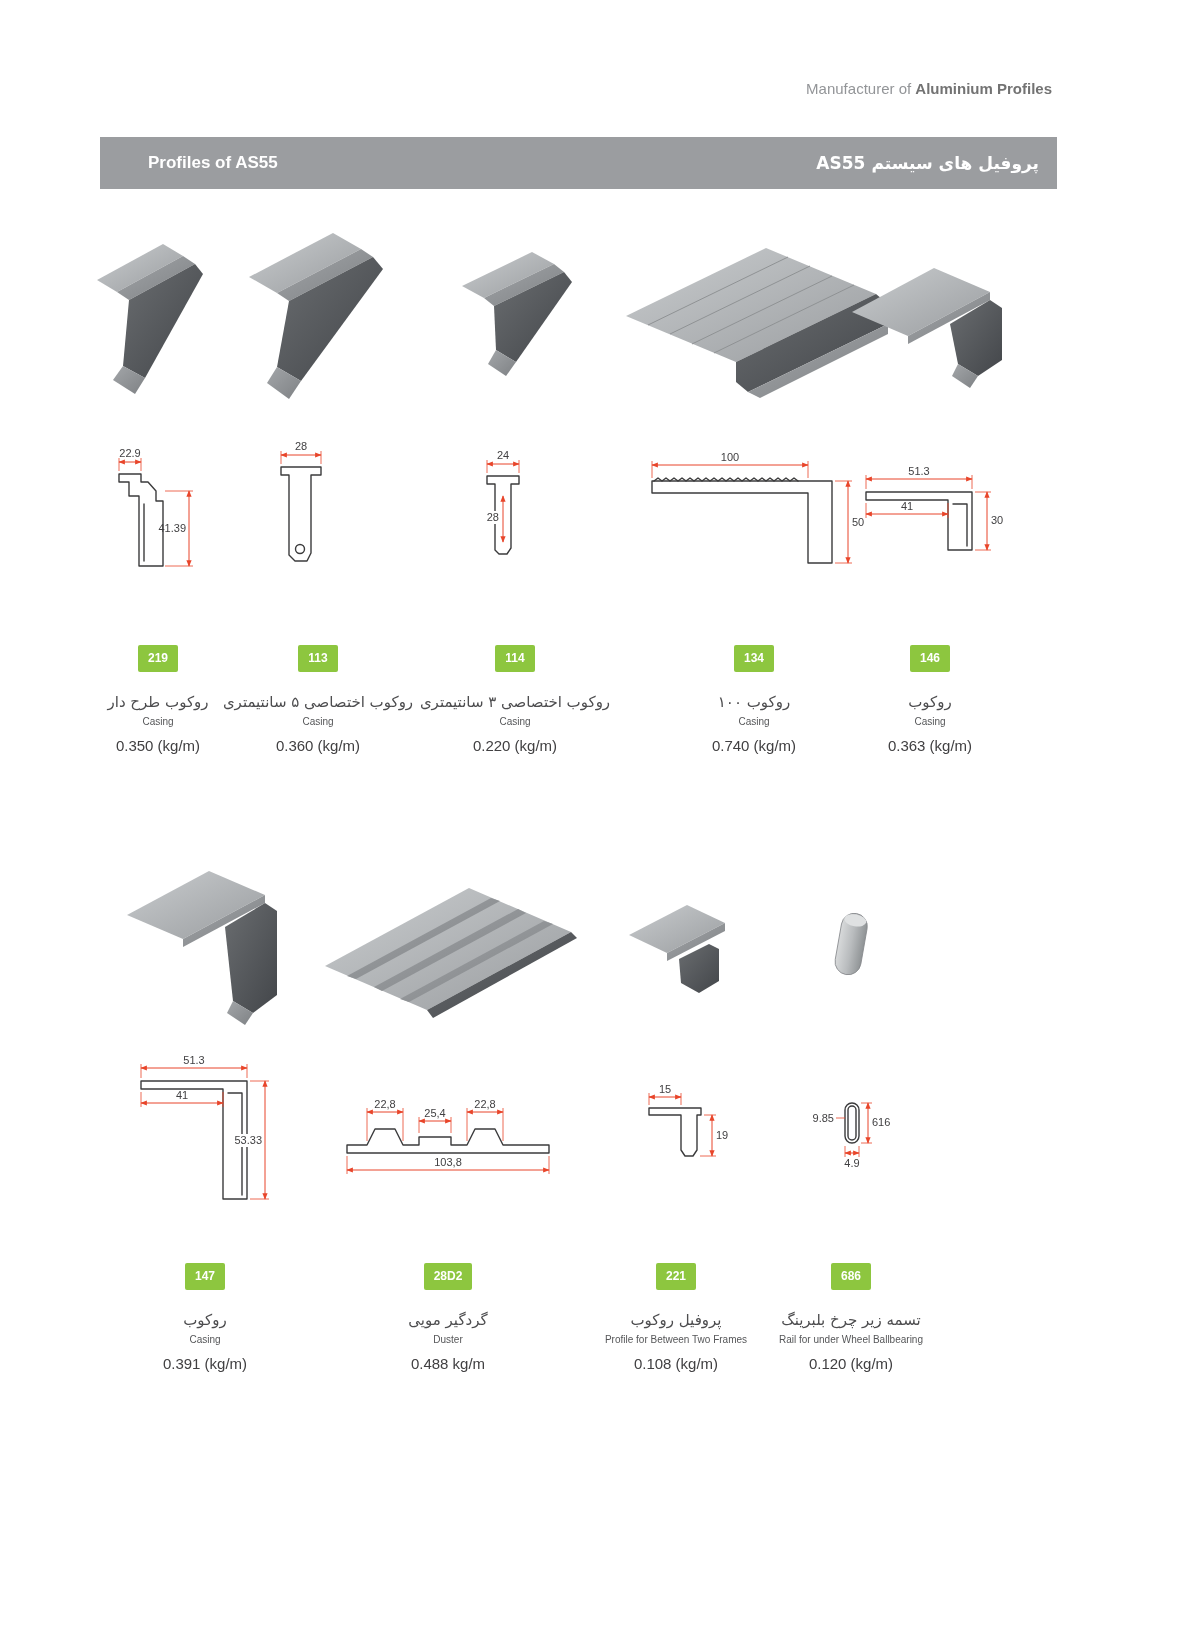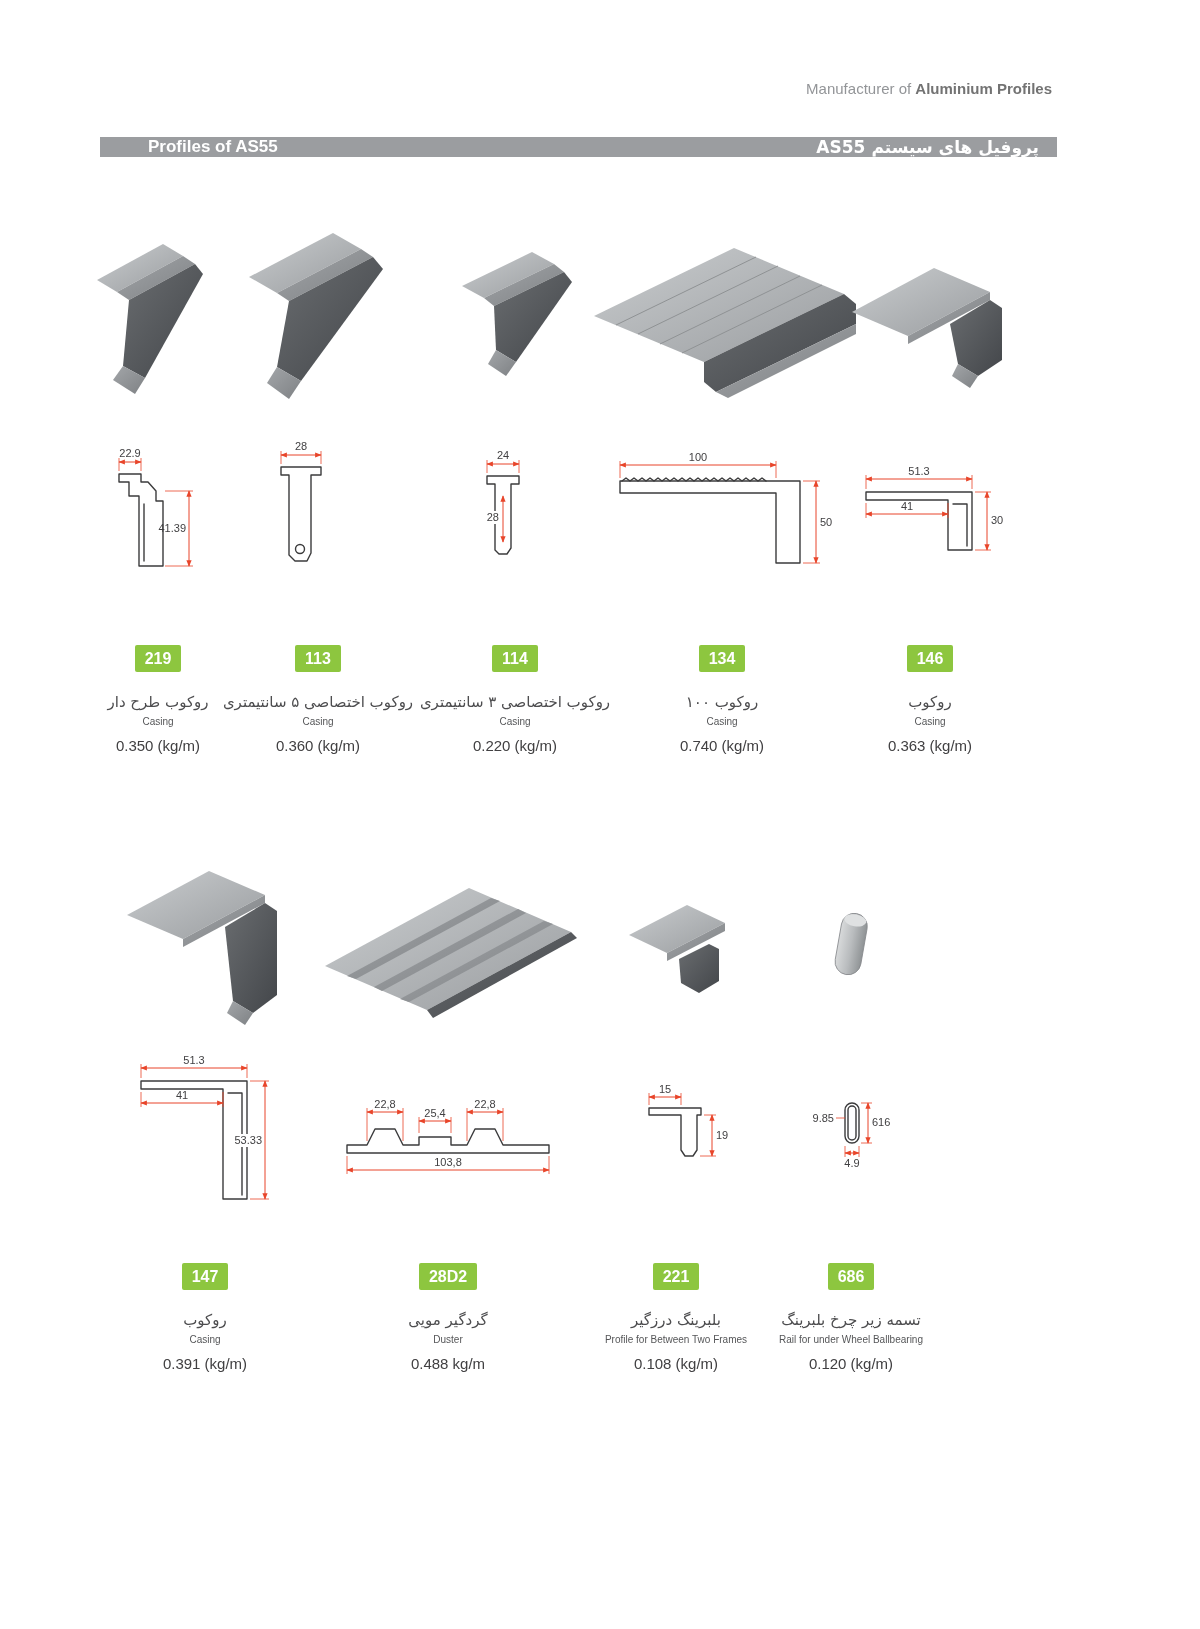--- a/index.html
+++ b/index.html
@@ -1,29 +1,29 @@
 <!DOCTYPE html>
 <html><head>
 <meta charset="utf-8">
 <style>
   *{margin:0;padding:0;box-sizing:border-box}
   body{background:#ffffff}
   .page{position:relative;width:1200px;height:1629px;background:#fff;font-family:"Liberation Sans",sans-serif;overflow:hidden}
   .brand-line{position:absolute;top:80px;right:148px;font-size:15px;color:#939598}
   .brand-line b{color:#737373}
-  .header-bar{position:absolute;left:100px;top:137px;width:957px;height:20px;background:#9b9da0;color:#fff;display:flex;justify-content:space-between;align-items:center;padding:0 18px 0 48px;font-size:17px;font-weight:bold}
+  .header-bar{position:absolute;left:100px;top:137px;width:957px;height:52px;background:#9b9da0;color:#fff;display:flex;justify-content:space-between;align-items:center;padding:0 18px 0 48px;font-size:17px;font-weight:bold}
   .header-fa{font-family:"DejaVu Sans",sans-serif;direction:rtl}
   .header-fa .code{padding-right:6px}
   .card{position:absolute;display:flex;flex-direction:column;align-items:center;text-align:center}
   .r1{top:215px}.r2{top:850px}
   .render{display:flex;align-items:center;justify-content:center}
   .r1 .render{height:215px}.r2 .render{height:190px}
   .drawing{display:flex;align-items:center;justify-content:center}
   .r1 .drawing{height:172px}.r2 .drawing{height:182px}
-  .badge{background:#8dc63f;color:#fff;font-weight:bold;font-size:16px;line-height:21px;padding:3px 10px;border-radius:2px}
+  .badge{background:#8dc63f;color:#fff;font-weight:bold;font-size:12px;line-height:21px;padding:3px 10px;border-radius:2px}
   .r1 .badge{margin-top:43px}.r2 .badge{margin-top:41px}
   .name-fa{margin-top:21px;font-size:15px;color:#4d4d4f;font-family:"DejaVu Sans",sans-serif;direction:rtl;white-space:nowrap}
   .name-en{margin-top:4px;font-size:10px;color:#555658;line-height:1.4;max-width:190px}
   .weight{margin-top:8px;font-size:15px;color:#414042}
   .prof{fill:none;stroke:#3b3b3c;stroke-width:1.4;stroke-linejoin:round;stroke-linecap:round}
   .dim{stroke:#e8452a;stroke-width:1;fill:none}
   .ext{stroke:#e8452a;stroke-width:0.8;fill:none}
   .dimt{fill:#414042;font-size:11px;font-family:"Liberation Sans",sans-serif}
 </style>
 </head>
@@ -139,21 +139,21 @@
         <rect x="17" y="62" width="18" height="13" fill="#fff"></rect>
         <text class="dimt" x="34" y="72" text-anchor="end">28</text>
       </svg>
     </div>
     <div class="badge"><span>114</span></div>
     <div class="name-fa">روکوب اختصاصی ۳ سانتیمتری</div>
     <div class="name-en">Casing</div>
     <div class="weight">0.220 (kg/m)</div>
   </div>
 
-  <div class="card r1" style="left:612px;width:220px">
+  <div class="card r1" style="left:644px;width:220px">
     <div class="render">
       <svg width="280" height="170" viewBox="0 0 280 170">
         <polygon fill="url(#gLight)" points="12,78 152,10 262,56 122,124"></polygon>
         <g stroke="#8f9294" stroke-width="1">
           <line x1="34" y1="87" x2="174" y2="19"></line>
           <line x1="56" y1="96" x2="196" y2="28"></line>
           <line x1="78" y1="106" x2="218" y2="38"></line>
           <line x1="100" y1="115" x2="240" y2="47"></line>
         </g>
         <polygon fill="url(#gDark)" points="122,124 262,56 274,66 274,86 134,154 122,144"></polygon>
@@ -299,21 +299,21 @@
         <line class="ext" x1="60" y1="21" x2="60" y2="9"></line>
         <line class="dim" x1="28" y1="13" x2="60" y2="13" marker-start="url(#da)" marker-end="url(#da)"></line>
         <text class="dimt" x="44" y="9" text-anchor="middle">15</text>
         <line class="ext" x1="83" y1="31" x2="95" y2="31"></line>
         <line class="ext" x1="79" y1="72" x2="95" y2="72"></line>
         <line class="dim" x1="91" y1="31" x2="91" y2="72" marker-start="url(#da)" marker-end="url(#da)"></line>
         <text class="dimt" x="95" y="55" text-anchor="start">19</text>
       </svg>
     </div>
     <div class="badge"><span>221</span></div>
-    <div class="name-fa">بلبرینگ درزگیر</div>
+    <div class="name-fa">پروفیل روکوب</div>
     <div class="name-en">Profile for Between Two Frames</div>
     <div class="weight">0.108 (kg/m)</div>
   </div>
 
   <div class="card r2" style="left:751px;width:200px">
     <div class="render">
       <svg width="70" height="85" viewBox="0 0 70 85">
         <g transform="rotate(10 35 42)">
           <rect x="22" y="10" width="26" height="62" rx="13" fill="url(#gCap)" stroke="#85888b" stroke-width="0.8"></rect>
           <ellipse cx="35" cy="17" rx="11" ry="6" fill="#dfe1e2"></ellipse>

